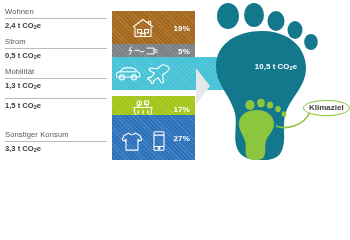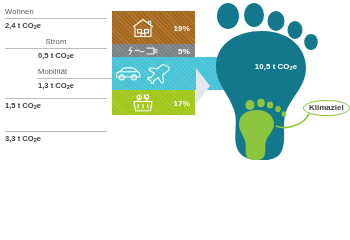--- a/index.html
+++ b/index.html
@@ -76,38 +76,39 @@
 <div id="root">
 
   <div class="legend">
 
     <div class="legend-item" style="top:7px;">
       <div class="legend-name">Wohnen</div>
       <div class="legend-rule"></div>
       <div class="legend-val"><span>2,4</span><span> t CO</span><span class="sub">2</span><span>e</span></div>
     </div>
 
-    <div class="legend-item" style="top:37px;text-align:center;">
+    <div class="legend-item" style="top:37px;">
       <div class="legend-name">Strom</div>
       <div class="legend-rule"></div>
       <div class="legend-val"><span>0,5</span><span> t CO</span><span class="sub">2</span><span>e</span></div>
     </div>
 
-    <div class="legend-item" style="top:67px;margin-left:33px;">
+    <div class="legend-item" style="top:67px;">
       <div class="legend-name">Mobilität</div>
       <div class="legend-rule"></div>
       <div class="legend-val"><span>1,3</span><span> t CO</span><span class="sub">2</span><span>e</span></div>
     </div>
 
     <div class="legend-item" style="top:97px;">
       <div class="legend-rule"></div>
       <div class="legend-val"><span>1,5</span><span> t CO</span><span class="sub">2</span><span>e</span></div>
     </div>
 
     <div class="legend-item" style="top:130px;">
+      <div class="legend-name">Sonstiger Konsum</div>
       <div class="legend-rule"></div>
       <div class="legend-val"><span>3,3</span><span> t CO</span><span class="sub">2</span><span>e</span></div>
     </div>
   </div>
 
   <div class="bar">
 
     <div class="seg" style="top:11px;height:33px;background:#a5671c;">
       <div class="tex"></div>
       <div class="seg-icons">
@@ -153,36 +154,54 @@
         </span>
         <span>
           <svg width="26" height="20" viewBox="0 0 26 20" fill="none" stroke="#fff" stroke-width="1.1" stroke-linejoin="round">
             <path d="M23.5 3.2 C24.6 4.3 24.4 5.6 23.2 6.6 L17.6 11 L18.6 18.2 L16.5 19 L13.2 13.6 L8.4 17 L8.4 19.6 L6.6 19.9 L5.6 16.6 L2.6 15.2 L3.2 13.4 L5.8 13.6 L9.6 9.2 L4 6.2 L4.8 4 L12 4.8 L17 0.9 C18.3 0.2 22.3 2 23.5 3.2 Z"></path>
           </svg>
         </span>
       </div>
       <div class="pct">21%</div>
     </div>
 
-    <div class="seg" style="top:90px;height:25px;background:#a2c617;">
+    <div class="seg" style="top:96px;height:25px;background:#a2c617;">
       <div class="tex"></div>
       <div class="seg-icons">
         <span>
           <svg width="24" height="20" viewBox="0 0 24 20" fill="none" stroke="#fff" stroke-width="1.05">
             <path d="M3 8.5 H21 L19.4 17.8 H4.6 Z"></path>
             <path d="M6.6 8.3 L9.2 3.2 M16.4 8.3 L14.2 3.4"></path>
             <circle cx="8.2" cy="4.2" r="2.3"></circle>
             <path d="M13.4 2 L17.4 2 L17.4 5.4 L13.4 5.4 Z"></path>
             <path d="M7.4 11 L6.8 15.4 M12 11 L12 15.4 M16.6 11 L17.2 15.4"></path>
           </svg>
         </span>
       </div>
       <div class="pct">17%</div>
     </div>
 
+    <div class="seg" style="top:115px;height:45px;background:#2b72bb;">
+      <div class="tex"></div>
+      <div class="seg-icons" style="top:26px;">
+        <span>
+          <svg width="22" height="20" viewBox="0 0 22 20" fill="none" stroke="#fff" stroke-width="1.1" stroke-linejoin="round">
+            <path d="M8 1.6 L3 4 L1.2 8.2 L4.2 9.6 L5 7.6 V18.6 H17 V7.6 L17.8 9.6 L20.8 8.2 L19 4 L14 1.6 C13.4 3.8 8.6 3.8 8 1.6 Z"></path>
+          </svg>
+        </span>
+        <span style="margin-left:5px;">
+          <svg width="14" height="21" viewBox="0 0 14 21" fill="none" stroke="#fff" stroke-width="1.1">
+            <rect x="2" y="1.2" width="10" height="18.6" rx="1.3"></rect>
+            <path d="M2 4.6 H12 M2 16 H12"></path>
+            <circle cx="7" cy="17.9" r="0.9"></circle>
+          </svg>
+        </span>
+      </div>
+      <div class="pct">27%</div>
+    </div>
   </div>
 
   <div class="chevron">
     <svg width="22" height="36" viewBox="0 0 22 36">
       <path d="M0 0 L14 18 L0 36 Z" fill="#e2e8ec"></path>
     </svg>
   </div>
 
   <div class="foot">
     <svg width="144" height="160" viewBox="0 0 144 160">

